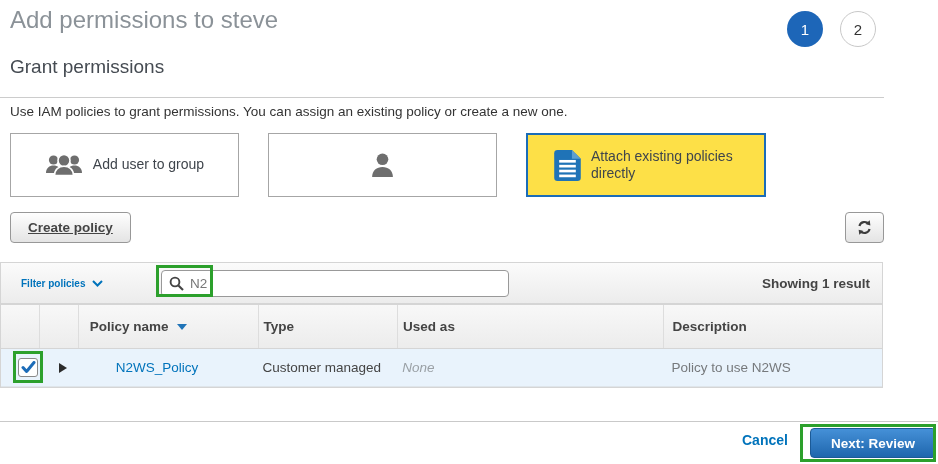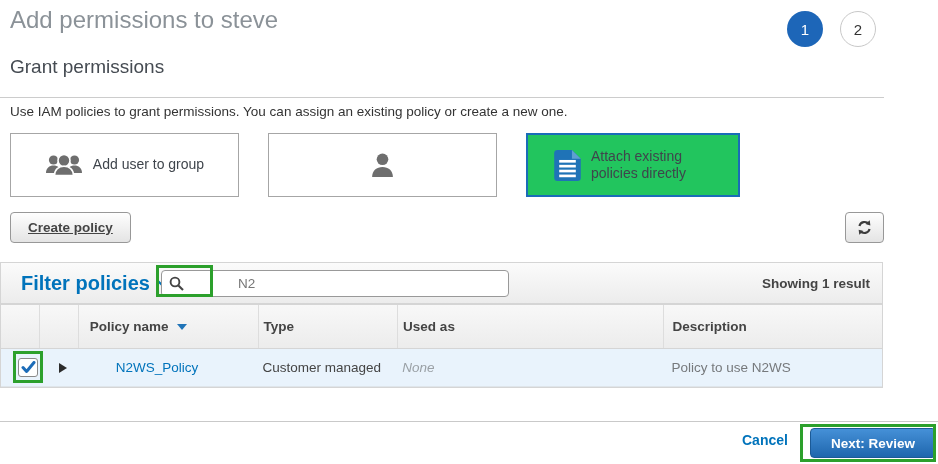--- a/index.html
+++ b/index.html
@@ -15,42 +15,42 @@
   .step.inactive{background:#fff;border:1px solid #c8c8c8;color:#333;}
 
   .h2{position:absolute;left:10px;top:56px;font-size:19px;font-weight:400;color:#454b52;margin:0;}
   .divider1{position:absolute;left:0;top:97px;width:884px;height:1px;background:#ccc;}
   .desc{position:absolute;left:10px;top:104px;font-size:13.5px;color:#333;margin:0;}
 
   
   .options{position:absolute;left:10px;top:133px;display:flex;gap:29px;}
   .opt{width:229px;height:64px;border:1px solid #a6a6a6;background:#fff;box-sizing:border-box;
        display:flex;align-items:center;justify-content:center;gap:10px;padding:0 10px;cursor:pointer;}
-  .opt.selected{width:214px;border:2px solid #1a6cb8;background:#22c55e;padding-left:26px;}
+  .opt.selected{width:240px;border:2px solid #1a6cb8;background:#fde047;padding-left:26px;}
   .opt .lbl{font-size:14px;color:#3f454c;line-height:1.25;}
   .opt svg{flex:none;}
 
   
   .awsbtn{background:linear-gradient(#fefefe,#e4e4e4);border:1px solid #989898;border-radius:4px;
           color:#444;font-weight:bold;font-size:13.5px;font-family:"Liberation Sans",sans-serif;cursor:pointer;}
   .create{position:absolute;left:10px;top:212px;height:31px;padding:0 17px;text-decoration:underline;}
   .refresh{position:absolute;left:845px;top:212px;width:39px;height:31px;padding:0;
            display:flex;align-items:center;justify-content:center;}
 
   
   .fbar{position:absolute;left:0;top:262px;width:883px;height:42px;box-sizing:border-box;
         background:linear-gradient(#fbfbfb,#ececec);border:1px solid #d5d5d5;
         display:flex;align-items:center;}
-  .filter-link{position:absolute;left:20px;font-size:20px;font-weight:bold;color:#0073bb;cursor:pointer;
+  .filter-link{position:absolute;left:20px;font-size:10px;font-weight:bold;color:#0073bb;cursor:pointer;
                display:flex;align-items:center;gap:7px;}
   .search-wrap{position:absolute;left:160px;top:7px;width:348px;height:27px;background:#fff;
                border:1px solid #999;border-radius:4px;box-sizing:border-box;display:flex;align-items:center;}
   .search-wrap svg{margin:0 4px 0 7px;flex:none;}
   .search-input{border:none;outline:none;flex:1;height:21px;font-size:13.5px;color:#777;
-                font-family:"Liberation Sans",sans-serif;background:transparent;margin-left:48px;}
+                font-family:"Liberation Sans",sans-serif;background:transparent;}
   .results{position:absolute;right:12px;font-size:13.5px;font-weight:bold;color:#444;}
 
   
   .ptable{position:absolute;left:0;top:304px;width:883px;box-sizing:border-box;
           border:1px solid #d5d5d5;background:#fff;}
   .thead{display:flex;height:43px;background:linear-gradient(#f8f8f8,#ececec);border-bottom:1px solid #d5d5d5;}
   .trow{display:flex;height:37px;background:#e9f3fc;border-bottom:1px solid #dfe5ea;}
   .th,.td{display:flex;align-items:center;box-sizing:border-box;font-size:13.5px;}
   .th{font-weight:bold;color:#444;}
   .c-check{width:38px;position:relative;}

